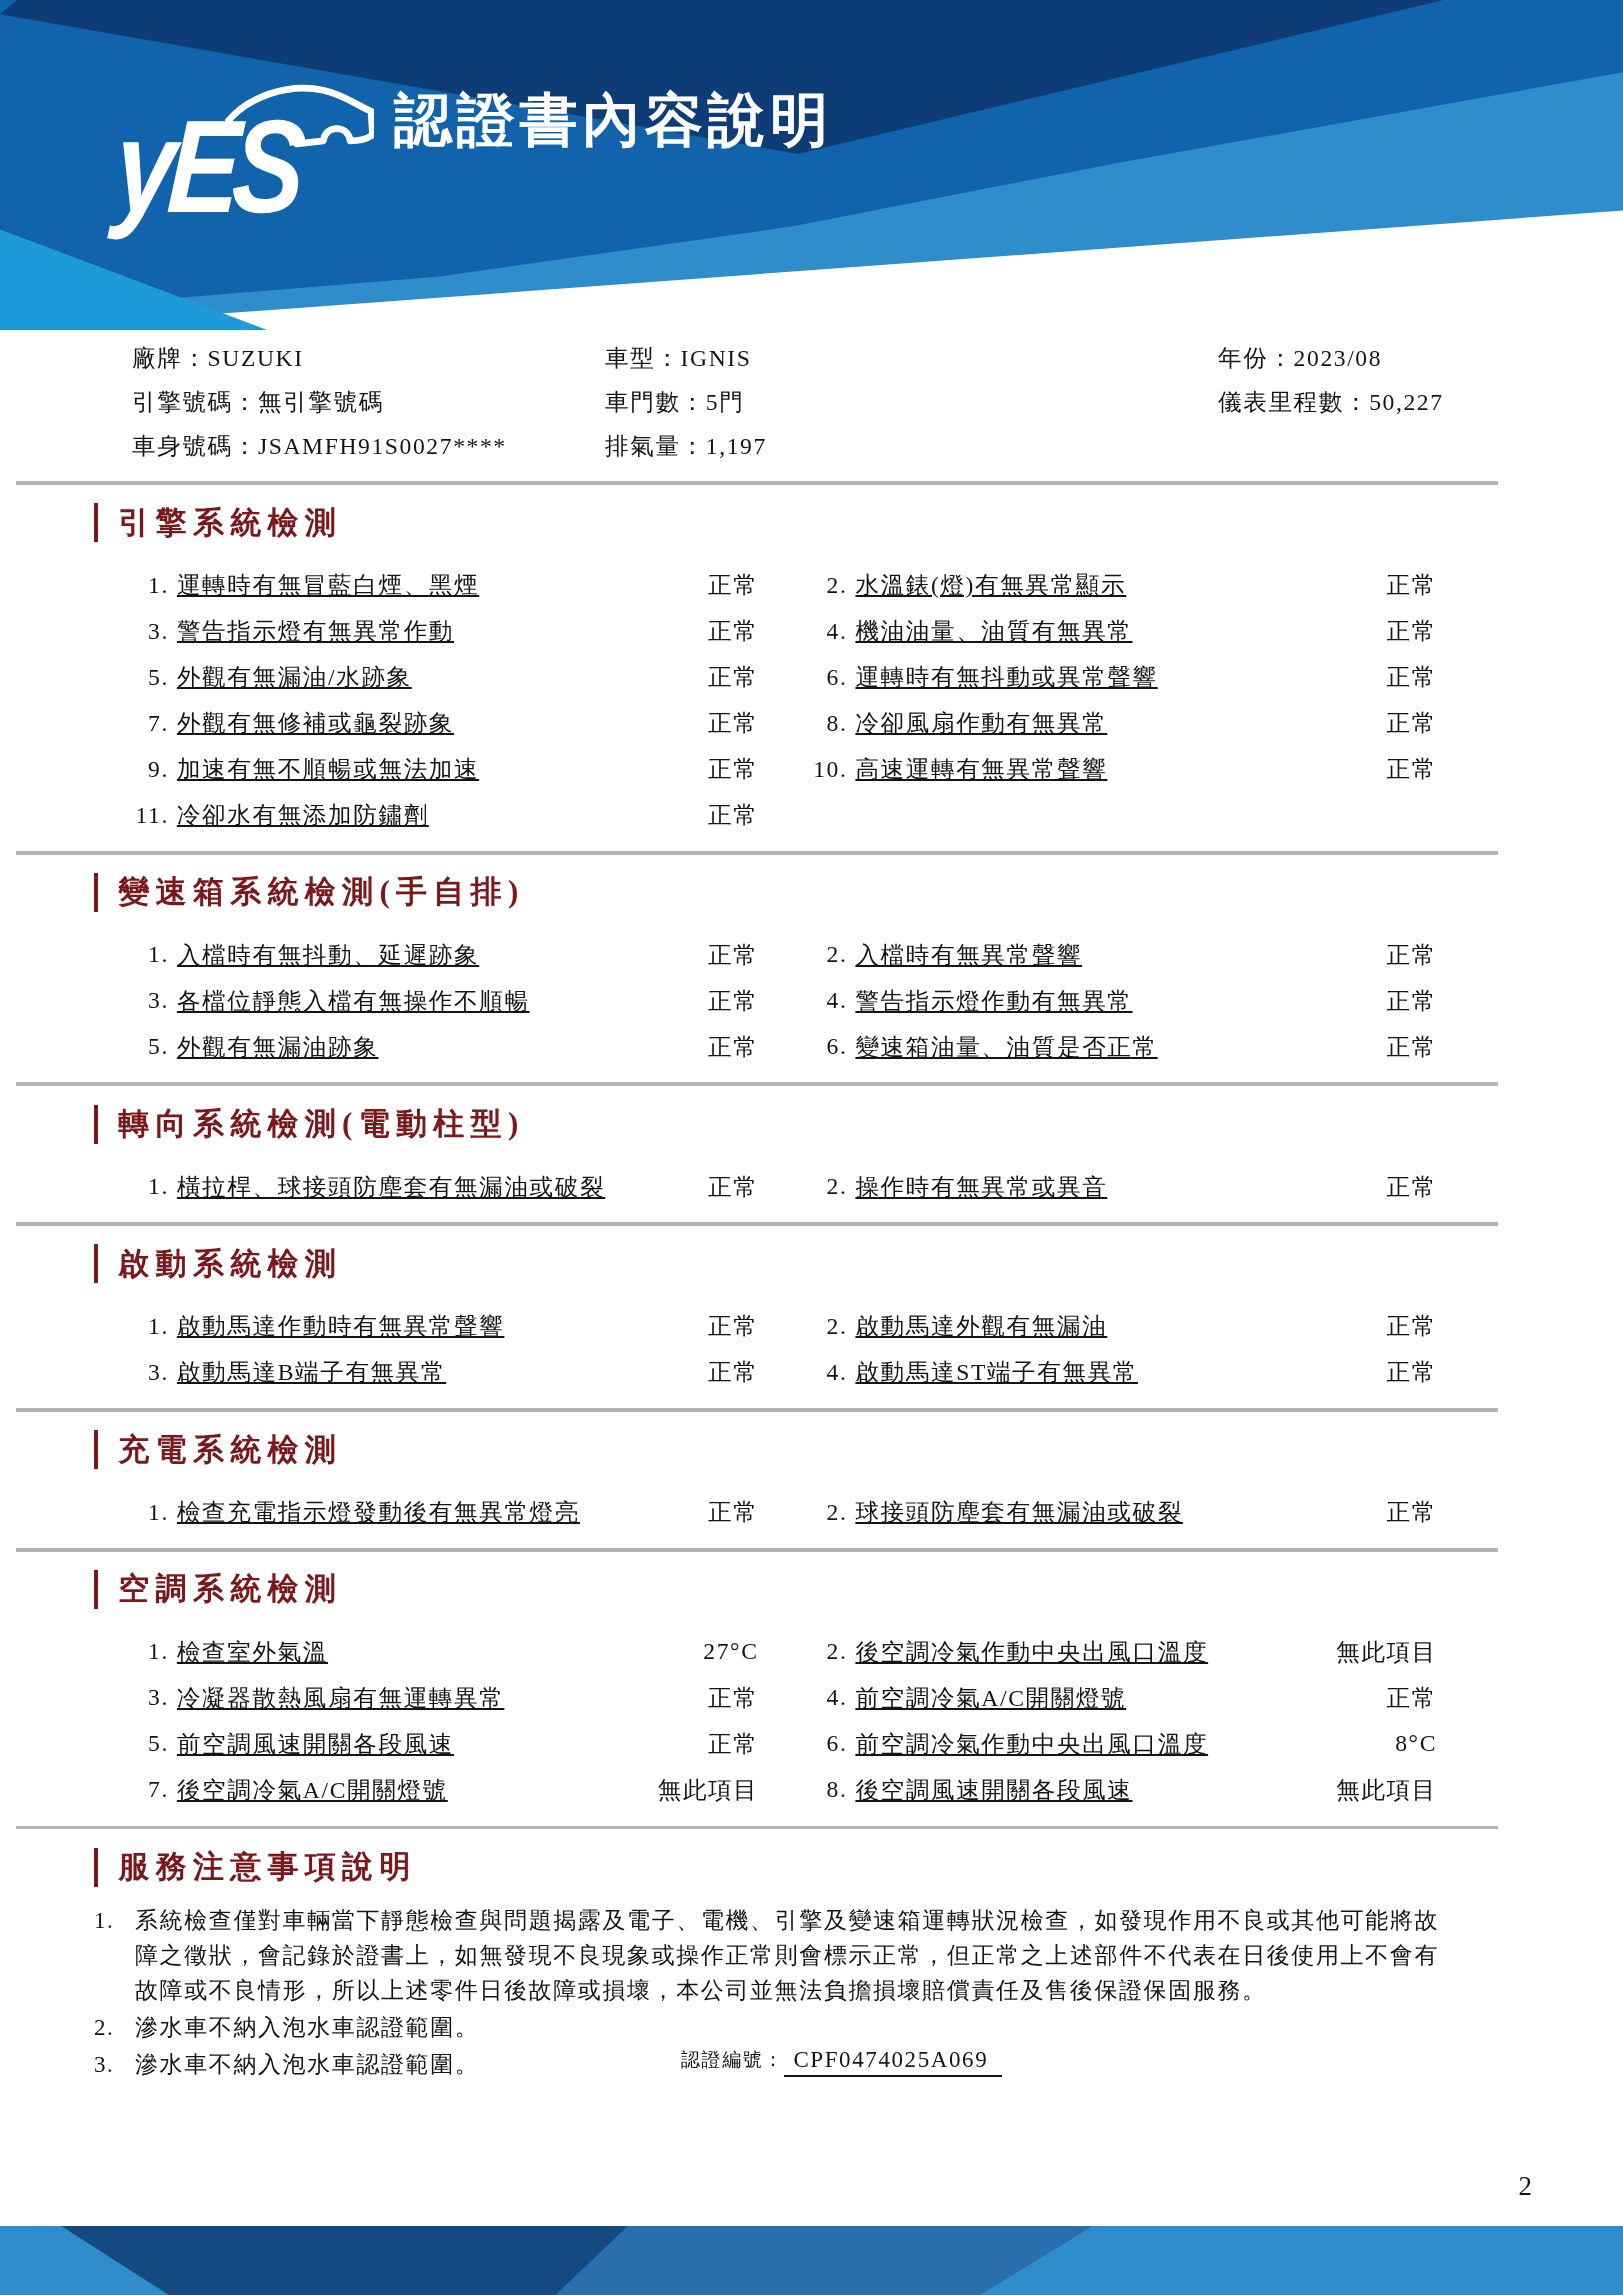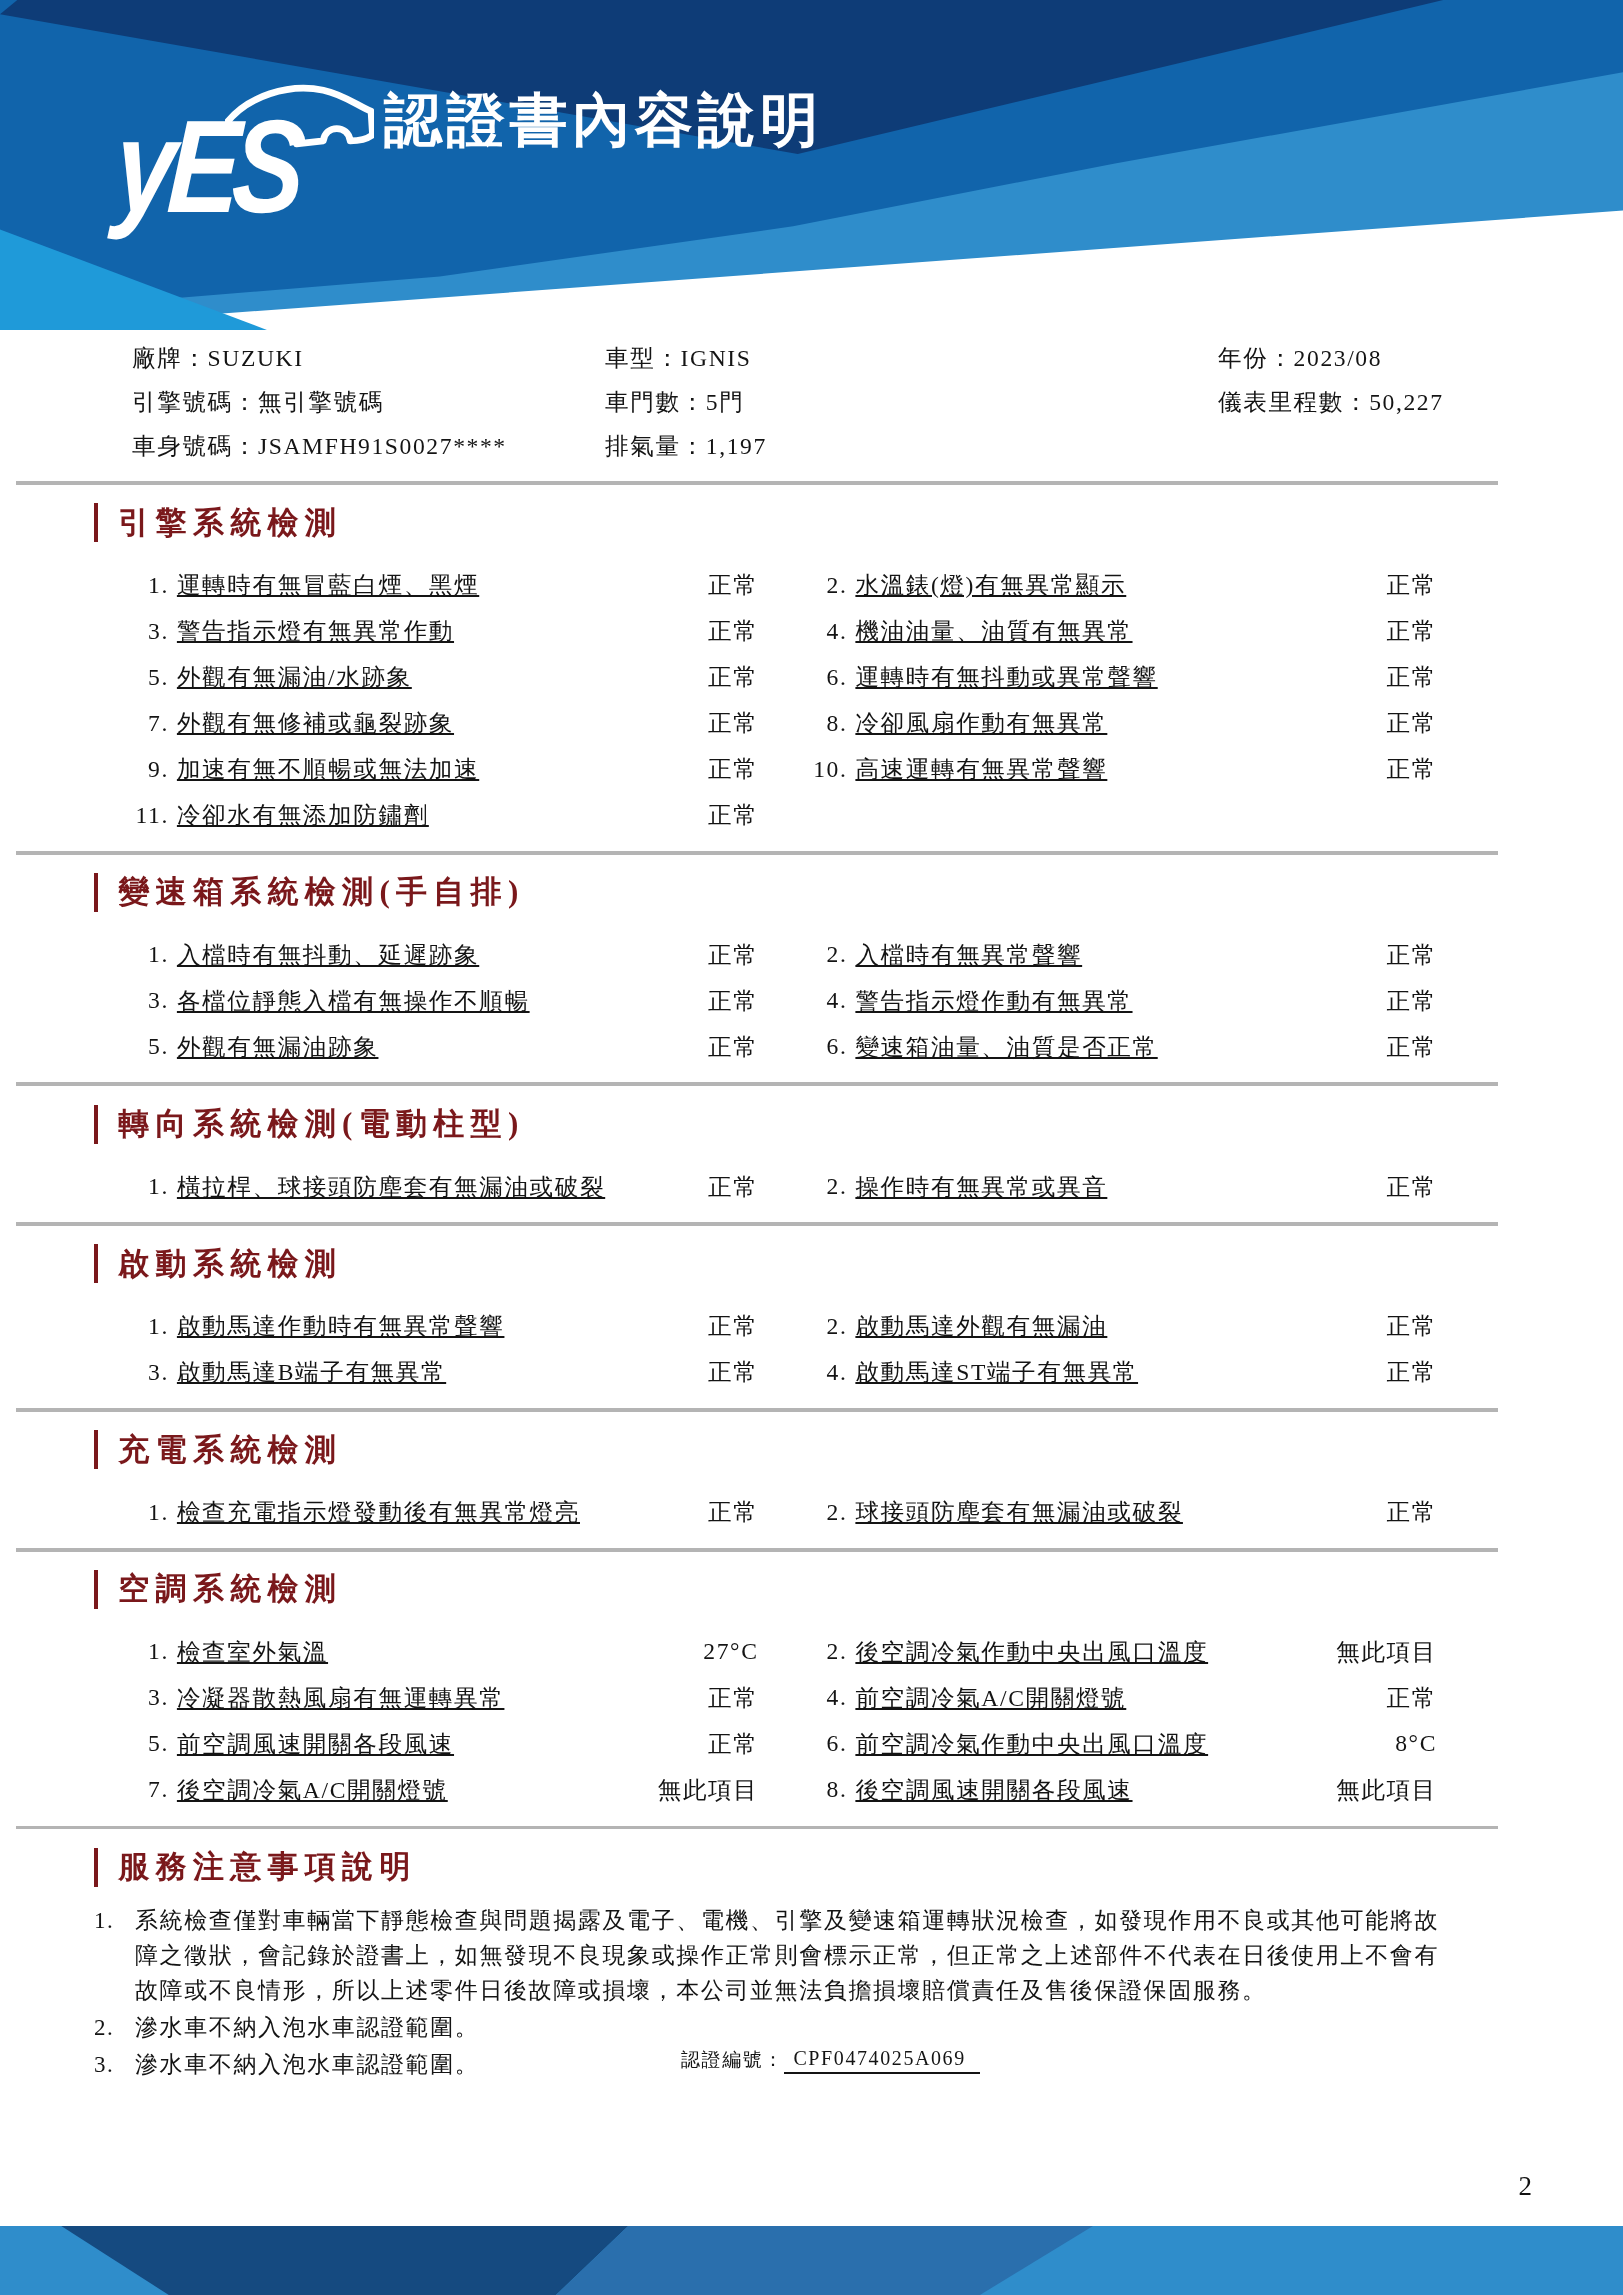--- a/index.html
+++ b/index.html
@@ -18,21 +18,21 @@
   .p-fnavy{fill:var(--footer-navy,#154a80);}
   .logo-text{
     position:absolute;left:112px;top:101px;color:#fff;
     font-family:"Liberation Sans","DejaVu Sans",sans-serif;
     font-style:italic;font-weight:bold;font-size:132px;line-height:1;
     letter-spacing:-9.4px;transform:scaleX(.82) skewX(-4deg);transform-origin:left bottom;
   }
   .car-icon{position:absolute;left:225px;top:72px;width:149px;height:99px;}
   .car-icon path{stroke:#fff;stroke-width:9;fill:none;stroke-linecap:round;stroke-linejoin:round;}
   .hdr-title{
-    position:absolute;left:384px;top:82px;color:#fff;
+    position:absolute;left:394px;top:82px;color:#fff;
     font-family:Liberation Mono, monospace;
     font-weight:bold;font-size:58px;letter-spacing:4.7px;white-space:nowrap;
   }
   
   .content{position:absolute;top:330px;left:0;width:1533px;}
   .info-grid{
     display:grid;grid-template-columns:473px 613px 1fr;
     padding:6.3px 94px 0 132px;font-size:23.6px;letter-spacing:1.6px;
   }
   .info-cell{height:44px;display:flex;align-items:center;white-space:nowrap;}
@@ -47,21 +47,21 @@
   .item{display:flex;align-items:center;height:46px;font-size:23.6px;letter-spacing:1.6px;}
   .item .no{width:42px;text-align:right;margin-right:7.9px;flex:none;}
   .item .txt{white-space:nowrap;text-decoration:underline;}
   .item .val{margin-left:auto;white-space:nowrap;padding-left:15.7px;}
   
   .notes{margin:15.7px 94px 0 94px;}
   .note{display:flex;font-size:23px;line-height:35px;letter-spacing:1.6px;margin-bottom:1.6px;}
   .note .no{width:41px;flex:none;}
   .note .txt{flex:1;text-align:justify;}
   .cert-line{margin:-36px 0 0 587px;font-size:19px;display:flex;align-items:flex-start;letter-spacing:1.6px;}
-  .cert-num{font-size:20px;border-bottom:2.4px solid #141414;padding:0 14px 1.6px 9.4px;letter-spacing:1.6px;font-family:"Liberation Serif","DejaVu Serif",serif;}
+  .cert-num{font-size:23px;border-bottom:2.4px solid #141414;padding:0 14px 1.6px 9.4px;letter-spacing:1.6px;font-family:"Liberation Serif","DejaVu Serif",serif;}
   .pagenum{position:absolute;right:91px;bottom:93px;font-size:27px;color:#111;}
   
   .ftr{position:absolute;bottom:0;left:0;width:1623px;height:69px;display:block;}
 </style>
 </head>
 <body>
 
 <div class="page">
 
   <svg class="hdr" viewBox="0 0 2067 420" aria-hidden="true">

